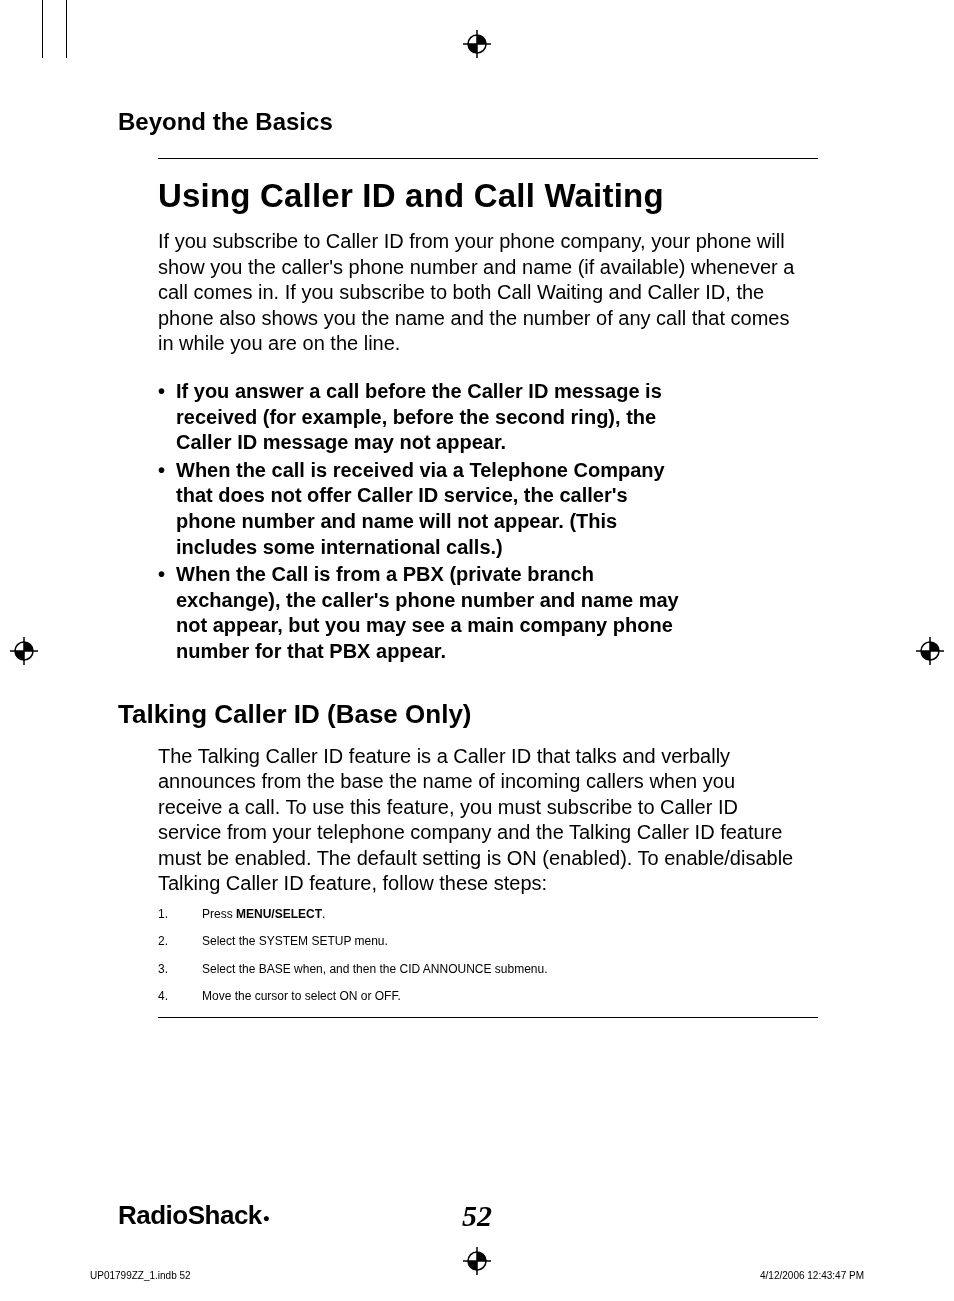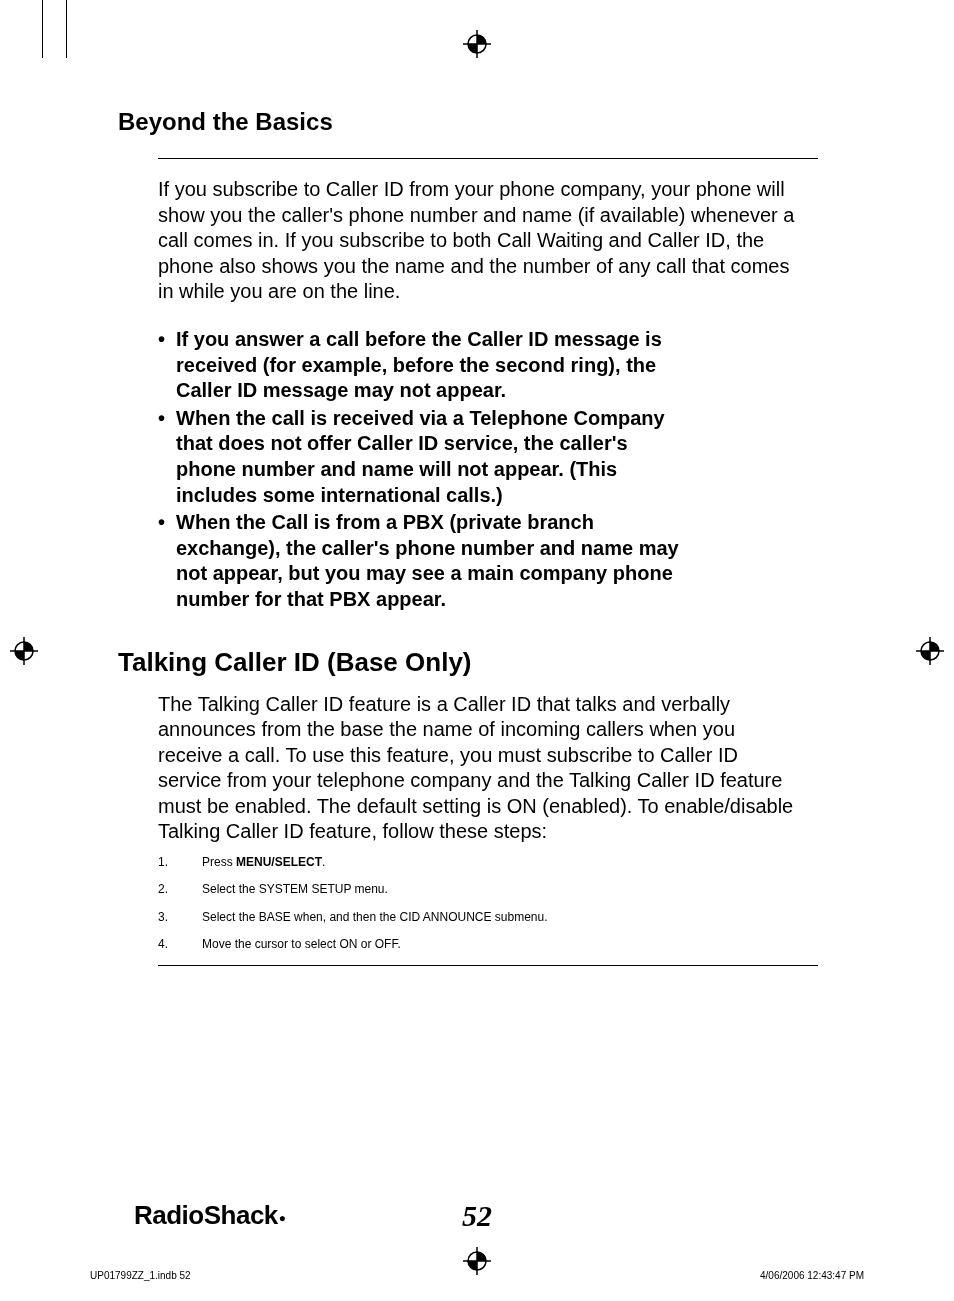--- a/index.html
+++ b/index.html
@@ -196,21 +196,20 @@
     left: 118px;
     bottom: 70px;
     width: 718px;
     display: flex;
     align-items: center;
   }
   .brand {
     font-size: 26px;
     font-weight: 900;
     letter-spacing: -0.5px;
-    margin-left: 16px;
   }
   .brand-dot {
     font-size: 12px;
     vertical-align: baseline;
     position: relative;
     top: -2px;
     margin-left: 1px;
   }
   .page-num {
     font-size: 30px;
@@ -274,20 +273,21 @@
       <path d="M14 23 A9 9 0 0 1 5 14 L14 14 Z" fill="#000"></path>
     </svg>
 </div>
 
 <div class="page">
 
   <div class="section-label">Beyond the Basics</div>
 
   <hr class="hr-top">
 
+  <h1 class="main-heading">Using Caller ID and Call Waiting</h1>
 
   <p class="intro-para">If you subscribe to Caller ID from your phone company, your phone will show you the caller's phone number and name (if available) whenever a call comes in. If you subscribe to both Call Waiting and Caller ID, the phone also shows you the name and the number of any call that comes in while you are on the line.</p>
 
   <div class="notes-row">
     <ul class="notes-list">
       <li>If you answer a call before the Caller ID message is received (for example, before the second ring), the Caller ID message may not appear.</li>
       <li>When the call is received via a Telephone Company that does not offer Caller ID service, the caller's phone number and name will not appear. (This includes some international calls.)</li>
       <li>When the Call is from a PBX (private branch exchange), the caller's phone number and name may not appear, but you may see a main company phone number for that PBX appear.</li>
     </ul>
   </div>
@@ -307,14 +307,14 @@
 
 </div>
 
 <div class="footer-row">
   <div class="brand"><span>RadioShack</span><span class="brand-dot">●</span></div>
   <div class="page-num">52</div>
 </div>
 
 <div class="print-footer">
   <span>UP01799ZZ_1.indb   52</span>
-  <span>4/06/2006   12:43:47 PM</span>
+  <span>4/12/2006   12:43:47 PM</span>
 </div>
 
 </body></html>

